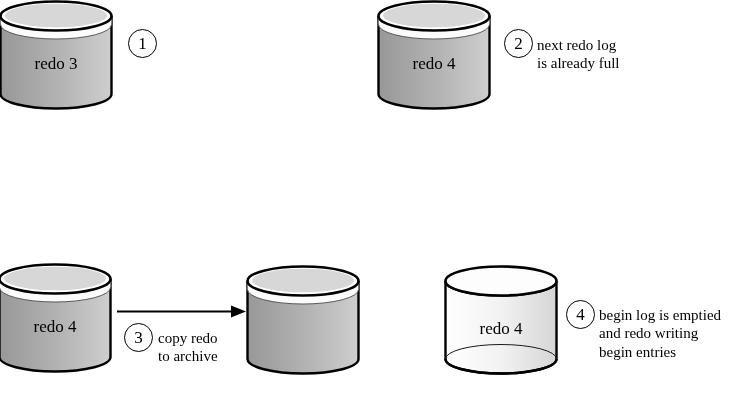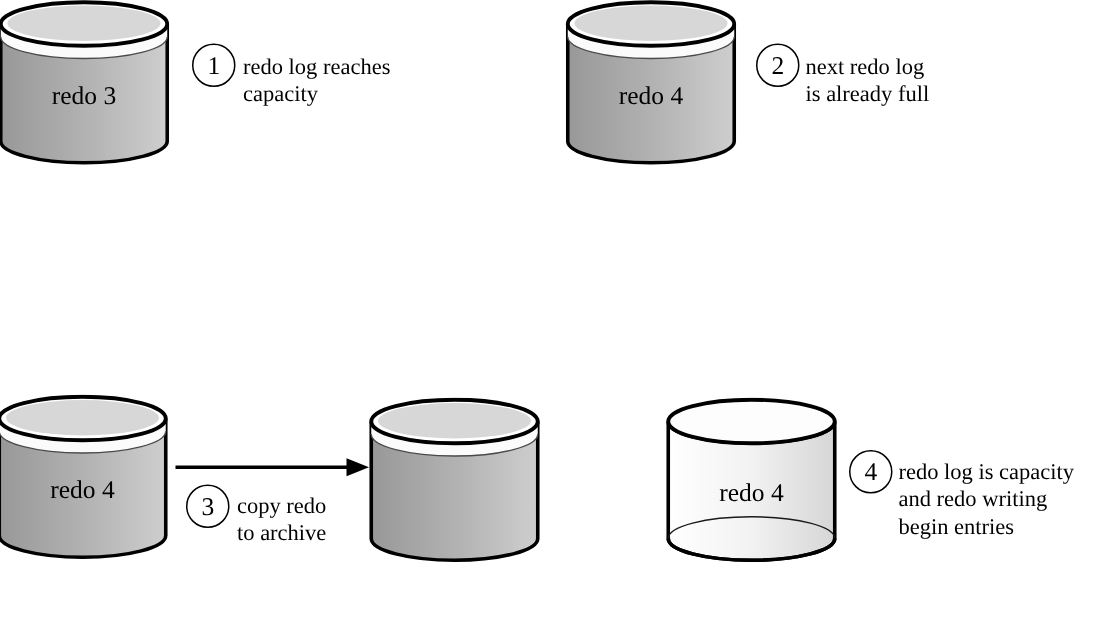--- a/index.html
+++ b/index.html
@@ -69,24 +69,20 @@
     <svg viewBox="0 0 114 110" width="114" height="110">
       <path d="M 1.5,16 L 1.5,94 A 55.5,14.5 0 0 0 112.5,94 L 112.5,16 A 55.5,14.5 0 0 1 1.5,16 Z" fill="url(#gradFull)" stroke="#000" stroke-width="2.4"></path>
       <path d="M 1.5,16 A 55.5,14.5 0 0 0 112.5,16 L 112.5,24.5 A 55.5,14.5 0 0 1 1.5,24.5 Z" fill="#fbfbfb"></path>
       <path d="M 1.5,24.5 A 55.5,14.5 0 0 0 112.5,24.5" fill="none" stroke="#4a4a4a" stroke-width="0.9"></path>
       <ellipse cx="57" cy="16" rx="55.5" ry="14.5" fill="#ffffff" stroke="#000" stroke-width="2.6"></ellipse>
       <ellipse cx="57" cy="15.5" rx="51" ry="11.8" fill="#d7d7d7"></ellipse>
     </svg>
     <div class="cyl-label">redo 3</div>
   </div>
   <div class="badge" style="left:128px; top:29px">1</div>
-  <div class="note" style="left:162px; top:36px">
-    <div>redo log reaches</div>
-    <div>capacity</div>
-  </div>
 
   <div class="cyl" style="left:377px; top:0">
     <svg viewBox="0 0 114 110" width="114" height="110">
       <path d="M 1.5,16 L 1.5,94 A 55.5,14.5 0 0 0 112.5,94 L 112.5,16 A 55.5,14.5 0 0 1 1.5,16 Z" fill="url(#gradFull)" stroke="#000" stroke-width="2.4"></path>
       <path d="M 1.5,16 A 55.5,14.5 0 0 0 112.5,16 L 112.5,24.5 A 55.5,14.5 0 0 1 1.5,24.5 Z" fill="#fbfbfb"></path>
       <path d="M 1.5,24.5 A 55.5,14.5 0 0 0 112.5,24.5" fill="none" stroke="#4a4a4a" stroke-width="0.9"></path>
       <ellipse cx="57" cy="16" rx="55.5" ry="14.5" fill="#ffffff" stroke="#000" stroke-width="2.6"></ellipse>
       <ellipse cx="57" cy="15.5" rx="51" ry="11.8" fill="#d7d7d7"></ellipse>
     </svg>
     <div class="cyl-label">redo 4</div>
@@ -133,18 +129,18 @@
     <svg viewBox="0 0 114 110" width="114" height="110">
       <path d="M 1.5,16 L 1.5,94 A 55.5,14.5 0 0 0 112.5,94 L 112.5,16 A 55.5,14.5 0 0 1 1.5,16 Z" fill="url(#gradEmpty)" stroke="#000" stroke-width="2.4"></path>
       <ellipse cx="57" cy="94" rx="55.5" ry="14.5" fill="none" stroke="#1a1a1a" stroke-width="1"></ellipse>
       <path d="M 1.5,94 A 55.5,14.5 0 0 0 112.5,94" fill="none" stroke="#000" stroke-width="2.4"></path>
       <ellipse cx="57" cy="16" rx="55.5" ry="14.5" fill="#fdfdfd" stroke="#000" stroke-width="2.6"></ellipse>
     </svg>
     <div class="cyl-label">redo 4</div>
   </div>
   <div class="badge" style="left:566px; top:300px">4</div>
   <div class="note" style="left:599px; top:306px">
-    <div>redo log is capacity</div>
+    <div>begin log is emptied</div>
     <div>and redo writing</div>
     <div>begin entries</div>
   </div>
 
 </div>
 
 </body></html>

